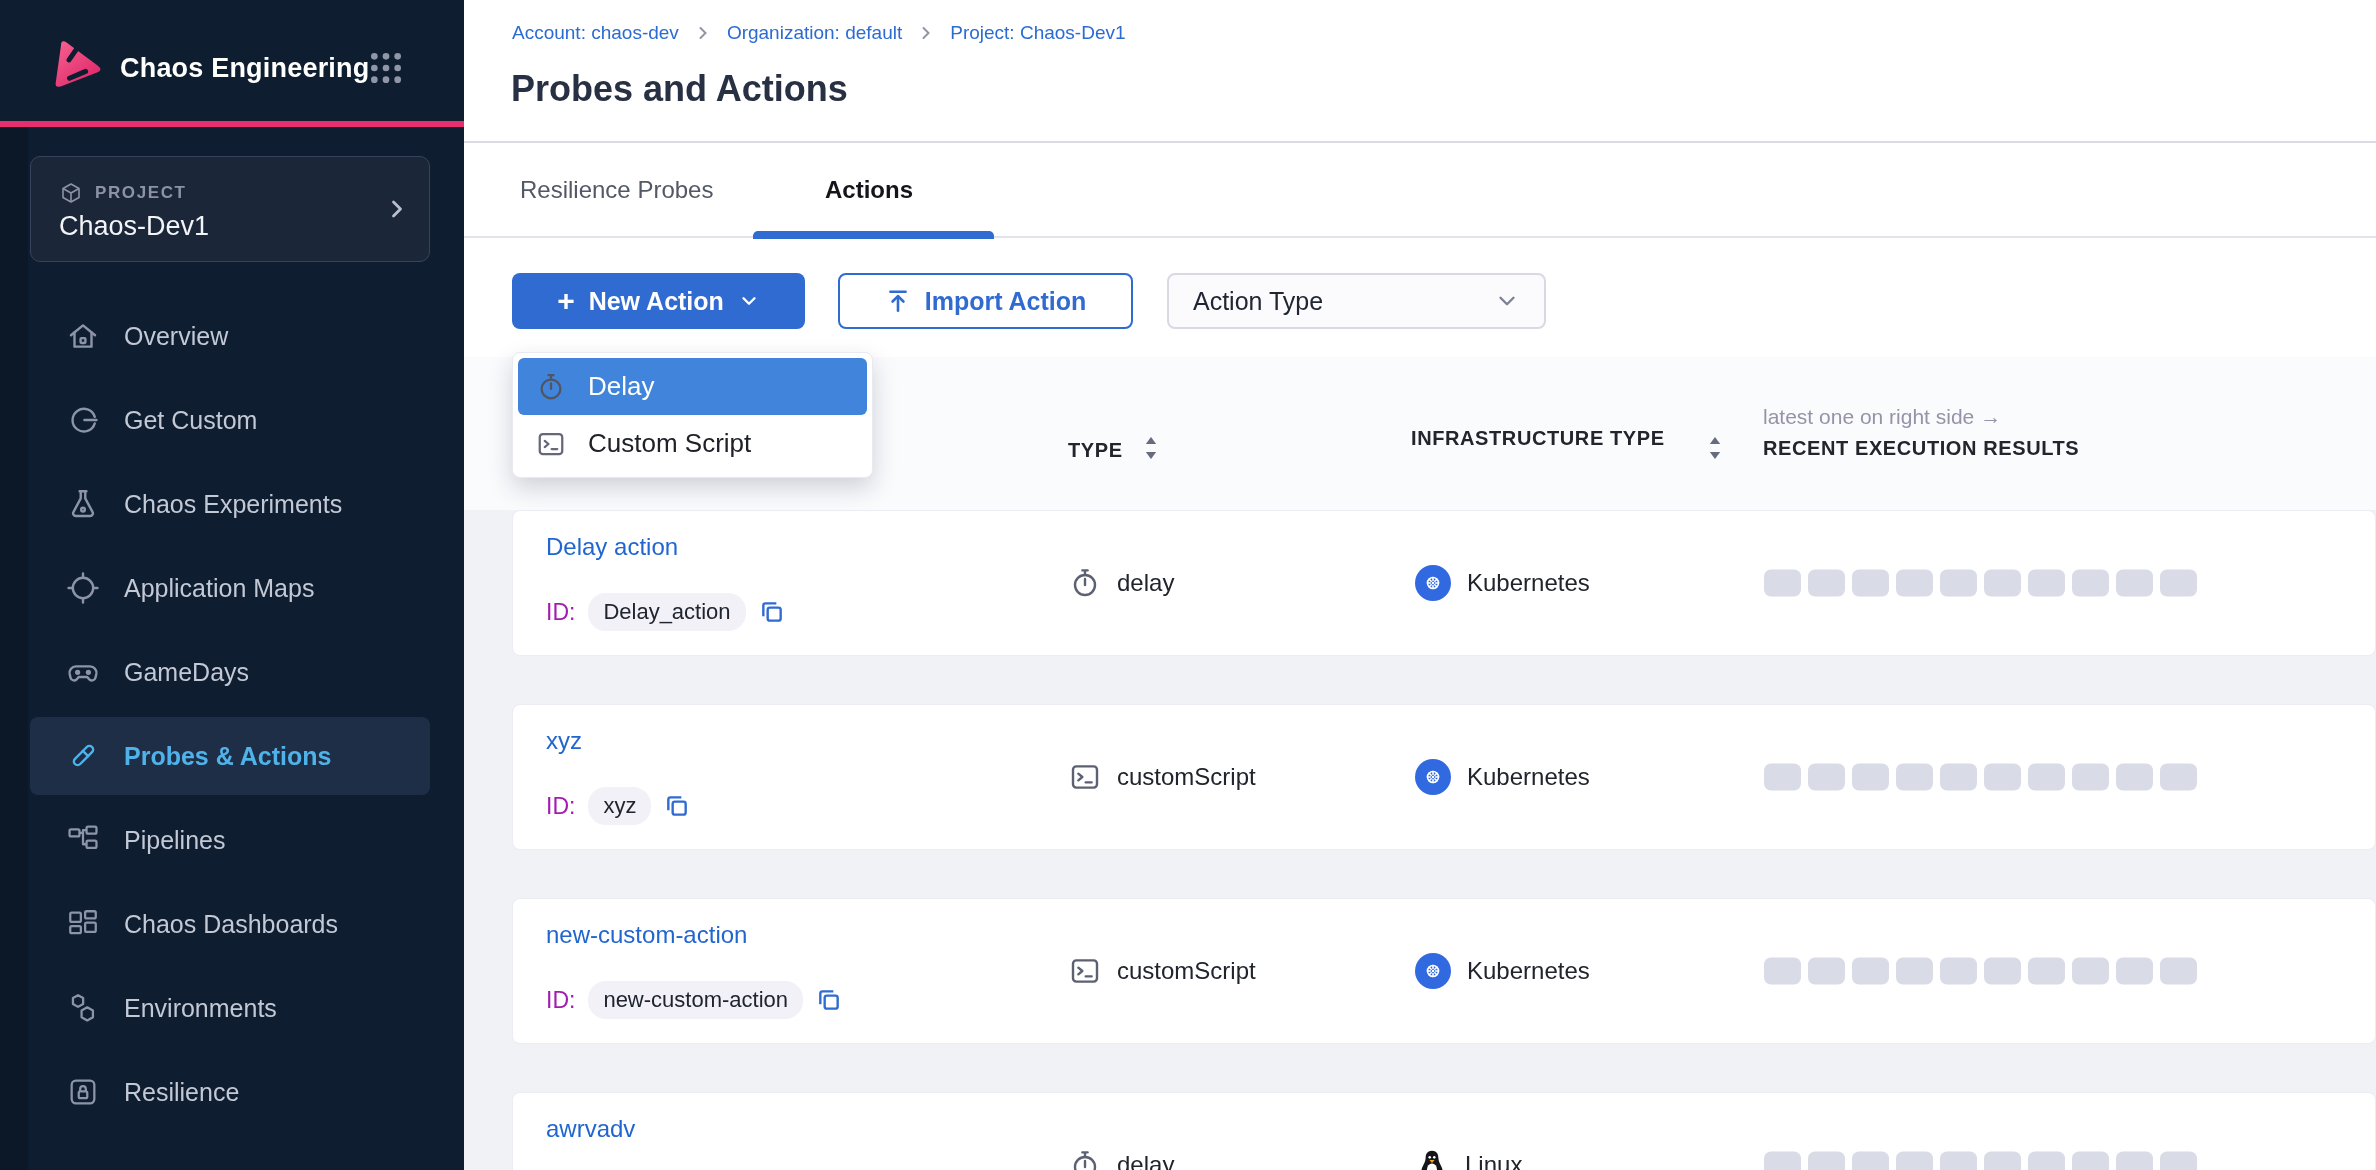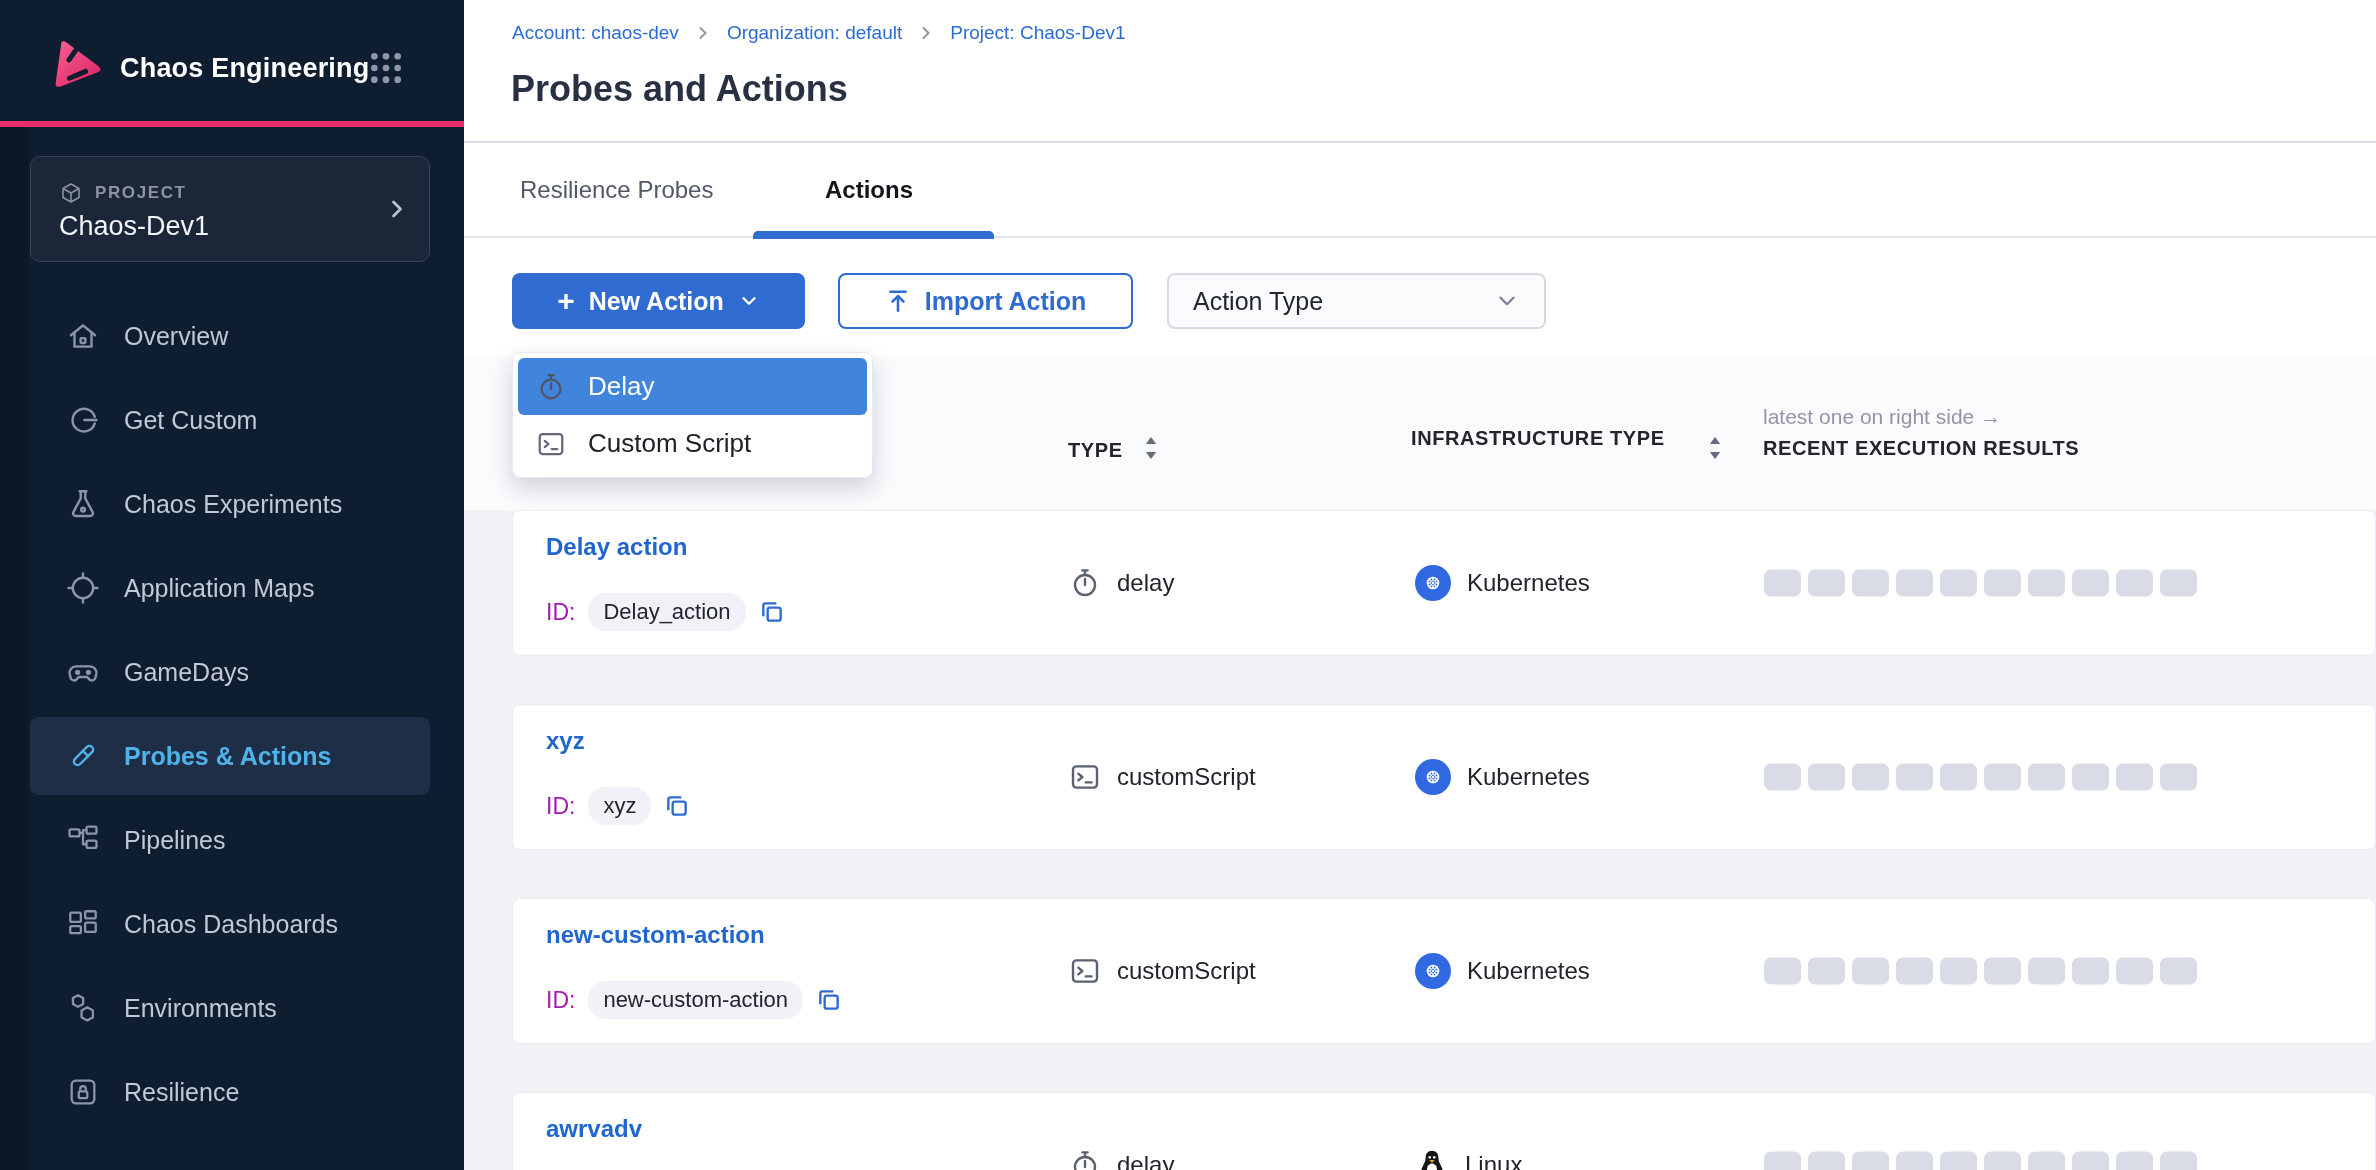--- a/index.html
+++ b/index.html
@@ -63,21 +63,21 @@
   .sort-type{left:680px;top:80px;}
   .th-infra{left:947px;top:68px;width:260px;line-height:27px;}
   .sort-infra{left:1244px;top:80px;}
   .th-hint{position:absolute;left:1299px;top:48px;font-size:21px;color:#9792a8;font-weight:normal;letter-spacing:0;}
   .th-recent{left:1299px;top:80px;}
 
   .rows-bg{position:absolute;left:0;top:510px;right:0;bottom:0;background:#f1f2f6;}
   .row-card{position:absolute;left:48px;right:0;height:146px;background:#fff;
     border:1px solid #ececf3;border-radius:8px;}
   .row-1{top:0;}.row-2{top:194px;}.row-3{top:388px;}.row-4{top:582px;}
-  .row-name{position:absolute;left:33px;top:22px;font-size:24px;font-weight:bold;color:#2166cf;cursor:pointer;}
+  .row-name{position:absolute;left:33px;top:22px;font-size:24px;font-weight:normal;color:#2166cf;cursor:pointer;}
   .id-line{position:absolute;left:33px;top:82px;display:flex;align-items:center;gap:13px;}
   .id-label{font-size:23px;color:#a21caf;}
   .id-pill{background:#f1f1f7;border-radius:18px;padding:6px 15px;font-size:22px;color:#20242e;}
   .copy-icon{width:26px;height:26px;color:#2f6bd1;cursor:pointer;}
   .type-cell{position:absolute;left:556px;top:0;height:100%;display:flex;align-items:center;gap:16px;
     font-size:24px;color:#21242c;}
   .type-cell svg{width:32px;height:32px;color:#5b6170;}
   .infra-cell{position:absolute;left:902px;top:0;height:100%;display:flex;align-items:center;gap:16px;
     font-size:24px;color:#21242c;}
   .k8s-badge{width:36px;height:36px;border-radius:50%;background:#3169e0;display:flex;

